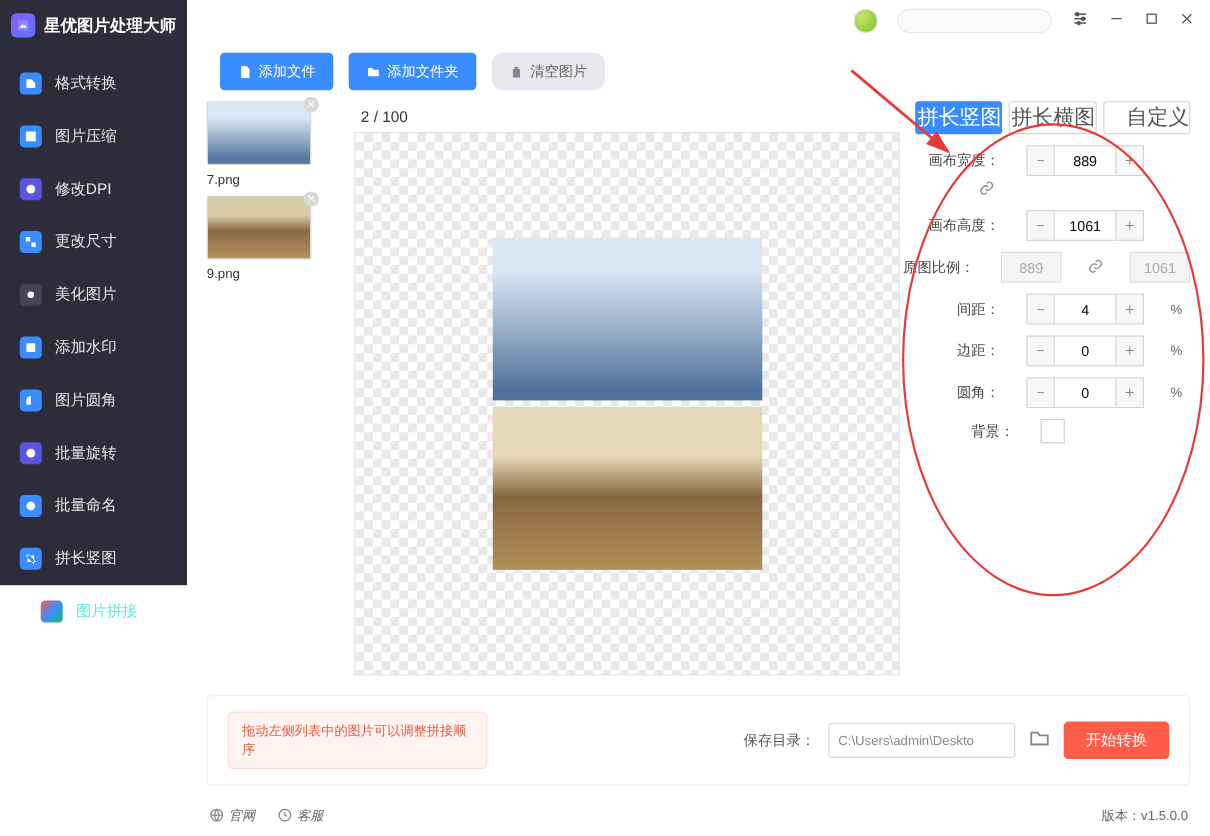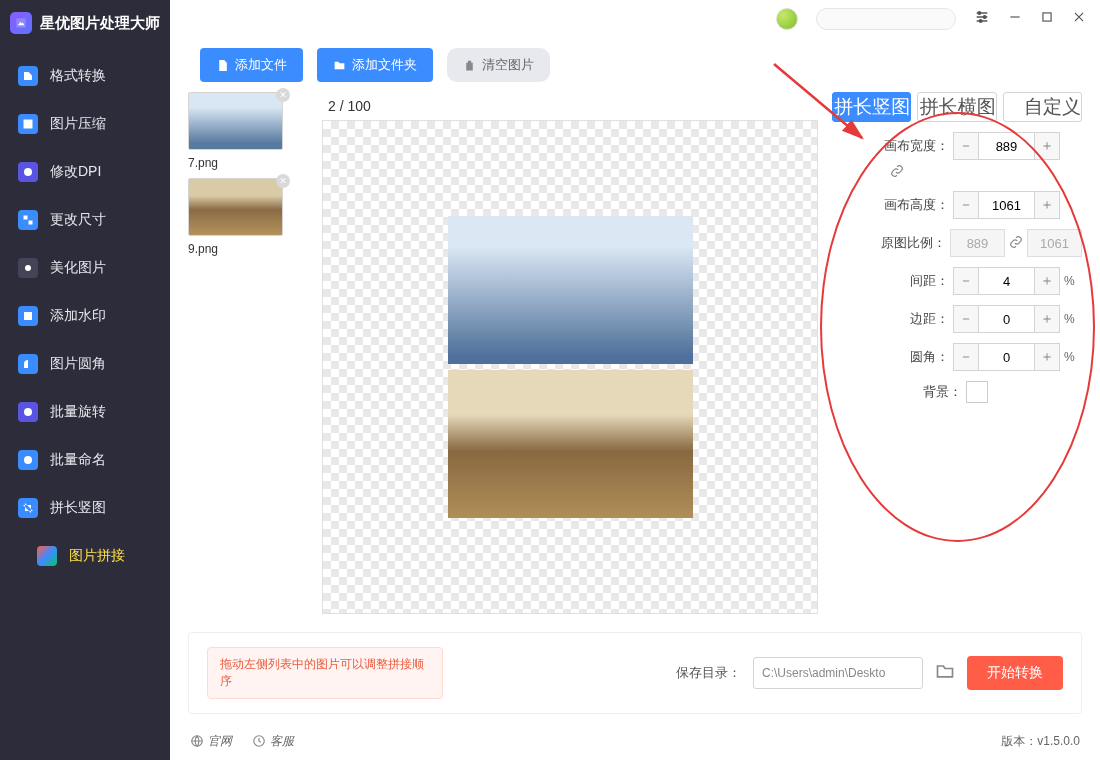--- a/index.html
+++ b/index.html
@@ -1,22 +1,22 @@
 <!DOCTYPE html>
 <html><head>
 <meta charset="utf-8">
 <style>
 * { margin:0; padding:0; box-sizing:border-box; font-family:"Microsoft YaHei","PingFang SC",sans-serif; }
 body { width:1100px; height:760px; background:#fff; display:flex; overflow:hidden; position:relative; }
-.sidebar { width:170px; height:760px; background:#2c2c3a; display:flex; flex-direction:column; }
+.sidebar { width:170px; height:532px; background:#2c2c3a; display:flex; flex-direction:column; }
 .app-title { display:flex; align-items:center; gap:8px; padding:12px 10px 18px; color:#fff; font-size:15px; font-weight:bold; }
 .logo-box { width:22px; height:22px; background:linear-gradient(135deg,#8a5cff,#5d74ff); border-radius:5px; display:flex; align-items:center; justify-content:center; }
 .logo-box svg { width:14px; height:14px; }
 .nav-item { display:flex; align-items:center; gap:12px; padding:14px 18px; color:#e6e6ec; font-size:14px; cursor:pointer; }
-.nav-item.active { color:#fde047;padding-left:37px; }
+.nav-item.active { color:#5eead4;padding-left:37px; }
 .nav-ico { width:20px; height:20px; border-radius:4px; display:flex; align-items:center; justify-content:center; flex-shrink:0; }
 .nav-ico svg{width:12px;height:12px;fill:#fff}
 .main { flex:1; display:flex; flex-direction:column; height:760px; }
 .titlebar { height:38px; display:flex; align-items:center; justify-content:flex-end; padding:0 14px; gap:18px; }
 .avatar { width:22px; height:22px; border-radius:50%; background:radial-gradient(circle at 30% 30%,#c6e86a,#7fbf2b); border:1px solid #ddd; }
 .status-chip { width:140px; height:22px; border-radius:11px; border:1px solid #e6e6e6; background:#fafafa; }
 .ctl-ico { cursor:pointer; color:#555; }
 .toolbar { padding:10px 30px; display:flex; gap:14px; }
 .btn { height:34px; padding:0 16px; border:none; border-radius:4px; font-size:13px; display:flex; align-items:center; gap:6px; cursor:pointer; }
 .btn.blue { background:#3b8cff; color:#fff; }
@@ -35,21 +35,21 @@
   background-size:16px 16px; background-position:0 0,0 8px,8px -8px,-8px 0; background-color:#fff;
   display:flex; align-items:center; justify-content:center; }
 .stitched { display:flex; flex-direction:column; gap:6px; }
 .stitched div { width:245px; height:148px; }
 .stitched .a{ background:linear-gradient(#dbe8f4 20%,#4f709a 95%); }
 .stitched .b{ background:linear-gradient(#e6d9ba 30%,#886841 55%,#b18e58 100%); }
 .side-panel { width:250px; display:flex; flex-direction:column; gap:10px; position:relative; }
 .mode-tabs { display:flex; gap:6px; }
 .mode-tab { flex:1; height:30px; border:1px solid #d4d4d4; background:#fff; font-size:19px; cursor:pointer; border-radius:3px; color:#555;text-align:right; }
 .mode-tab.active { background:#3b8cff; color:#fff; border-color:#3b8cff; }
-.row { display:flex; align-items:center; gap:4px; font-size:13px; color:#444; justify-content:flex-end; }
+.row { display:flex; align-items:center; gap:24px; font-size:13px; color:#444; justify-content:flex-end; }
 .row label { flex-shrink:0; }
 .stepper { display:flex; align-items:center; }
 .step-btn { width:26px; height:28px; border:1px solid #d4d4d4; background:#f7f7f7; cursor:pointer; font-size:14px; color:#888; }
 .step-val { width:55px; height:28px; border-top:1px solid #d4d4d4; border-bottom:1px solid #d4d4d4; border-left:none; border-right:none; text-align:center; font-size:13px; }
 .step-val[disabled]{ background:#f5f5f5; color:#aaa; }
 .unit { width:18px; font-size:12px; color:#666; text-align:left; }
 .link-ico { cursor:pointer; color:#888; }
 .color-swatch { width:22px; height:22px; border:1px solid #ccc; background:#fff; cursor:pointer; }
 .ellipse-anno { position:absolute; top:20px; left:-12px; width:275px; height:430px; border:2px solid #e53a3a; border-radius:50%; pointer-events:none; }
 .bottom { margin:8px 18px; border:1px solid #eee; border-radius:4px; padding:14px 18px; display:flex; align-items:center; gap:12px; }

